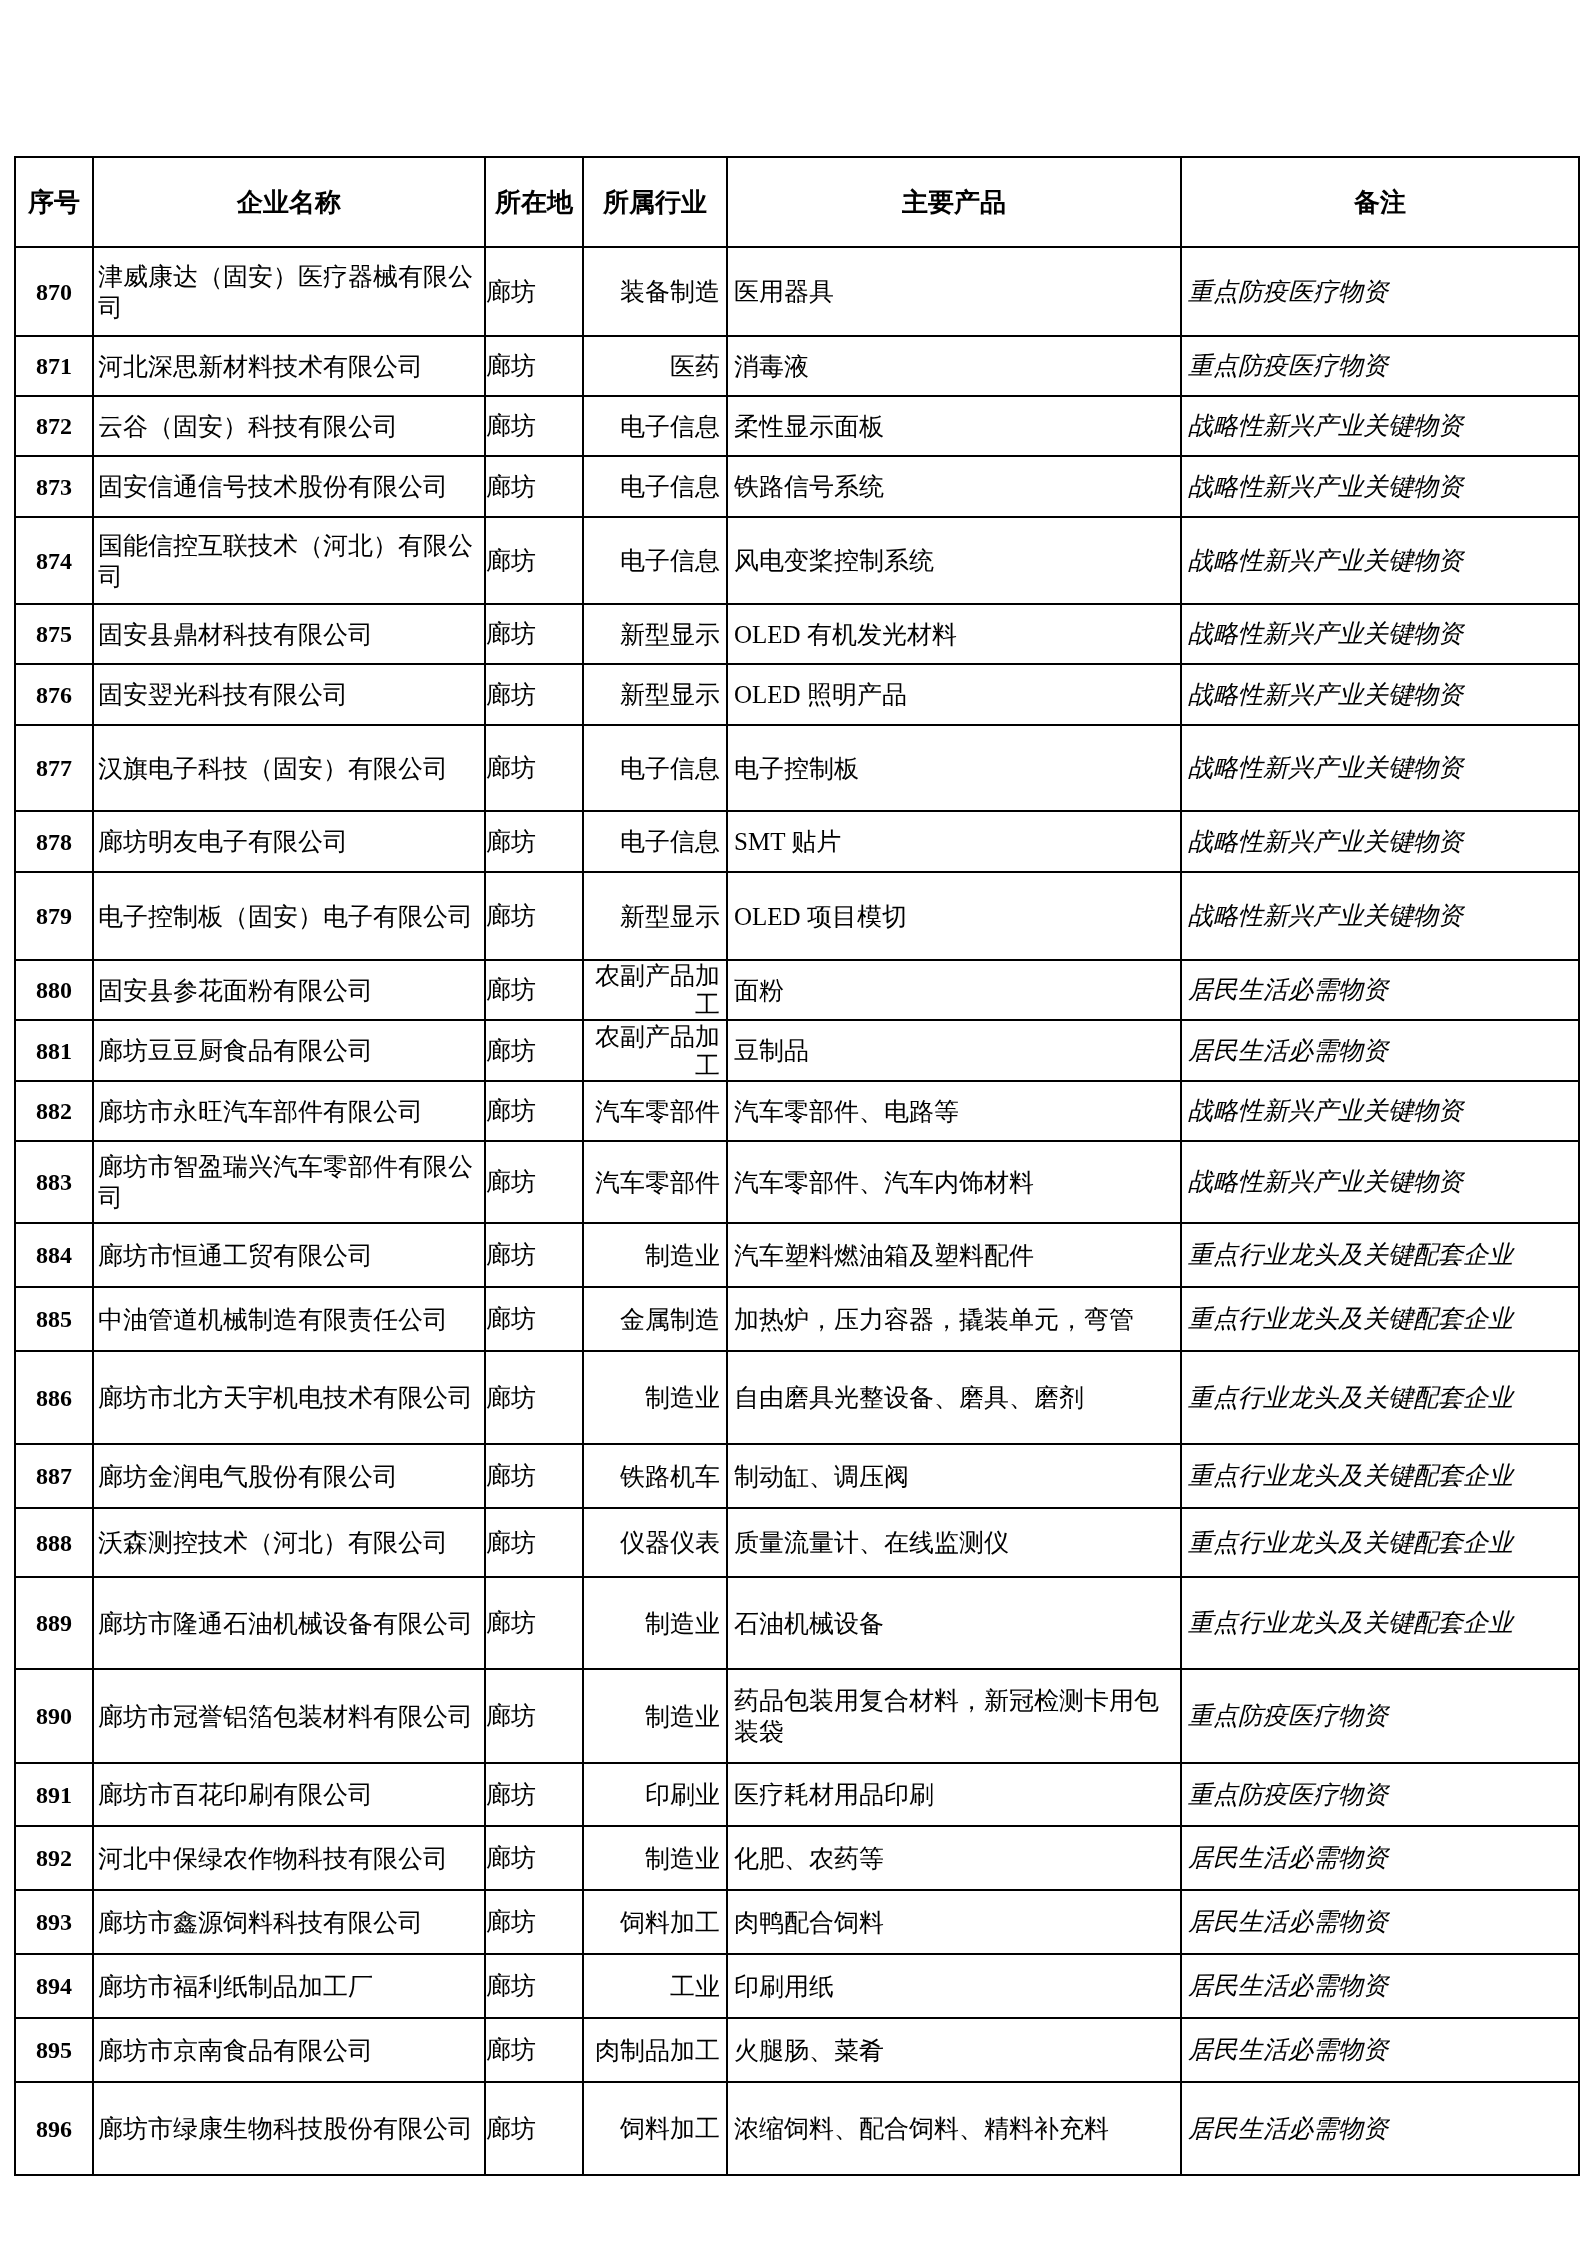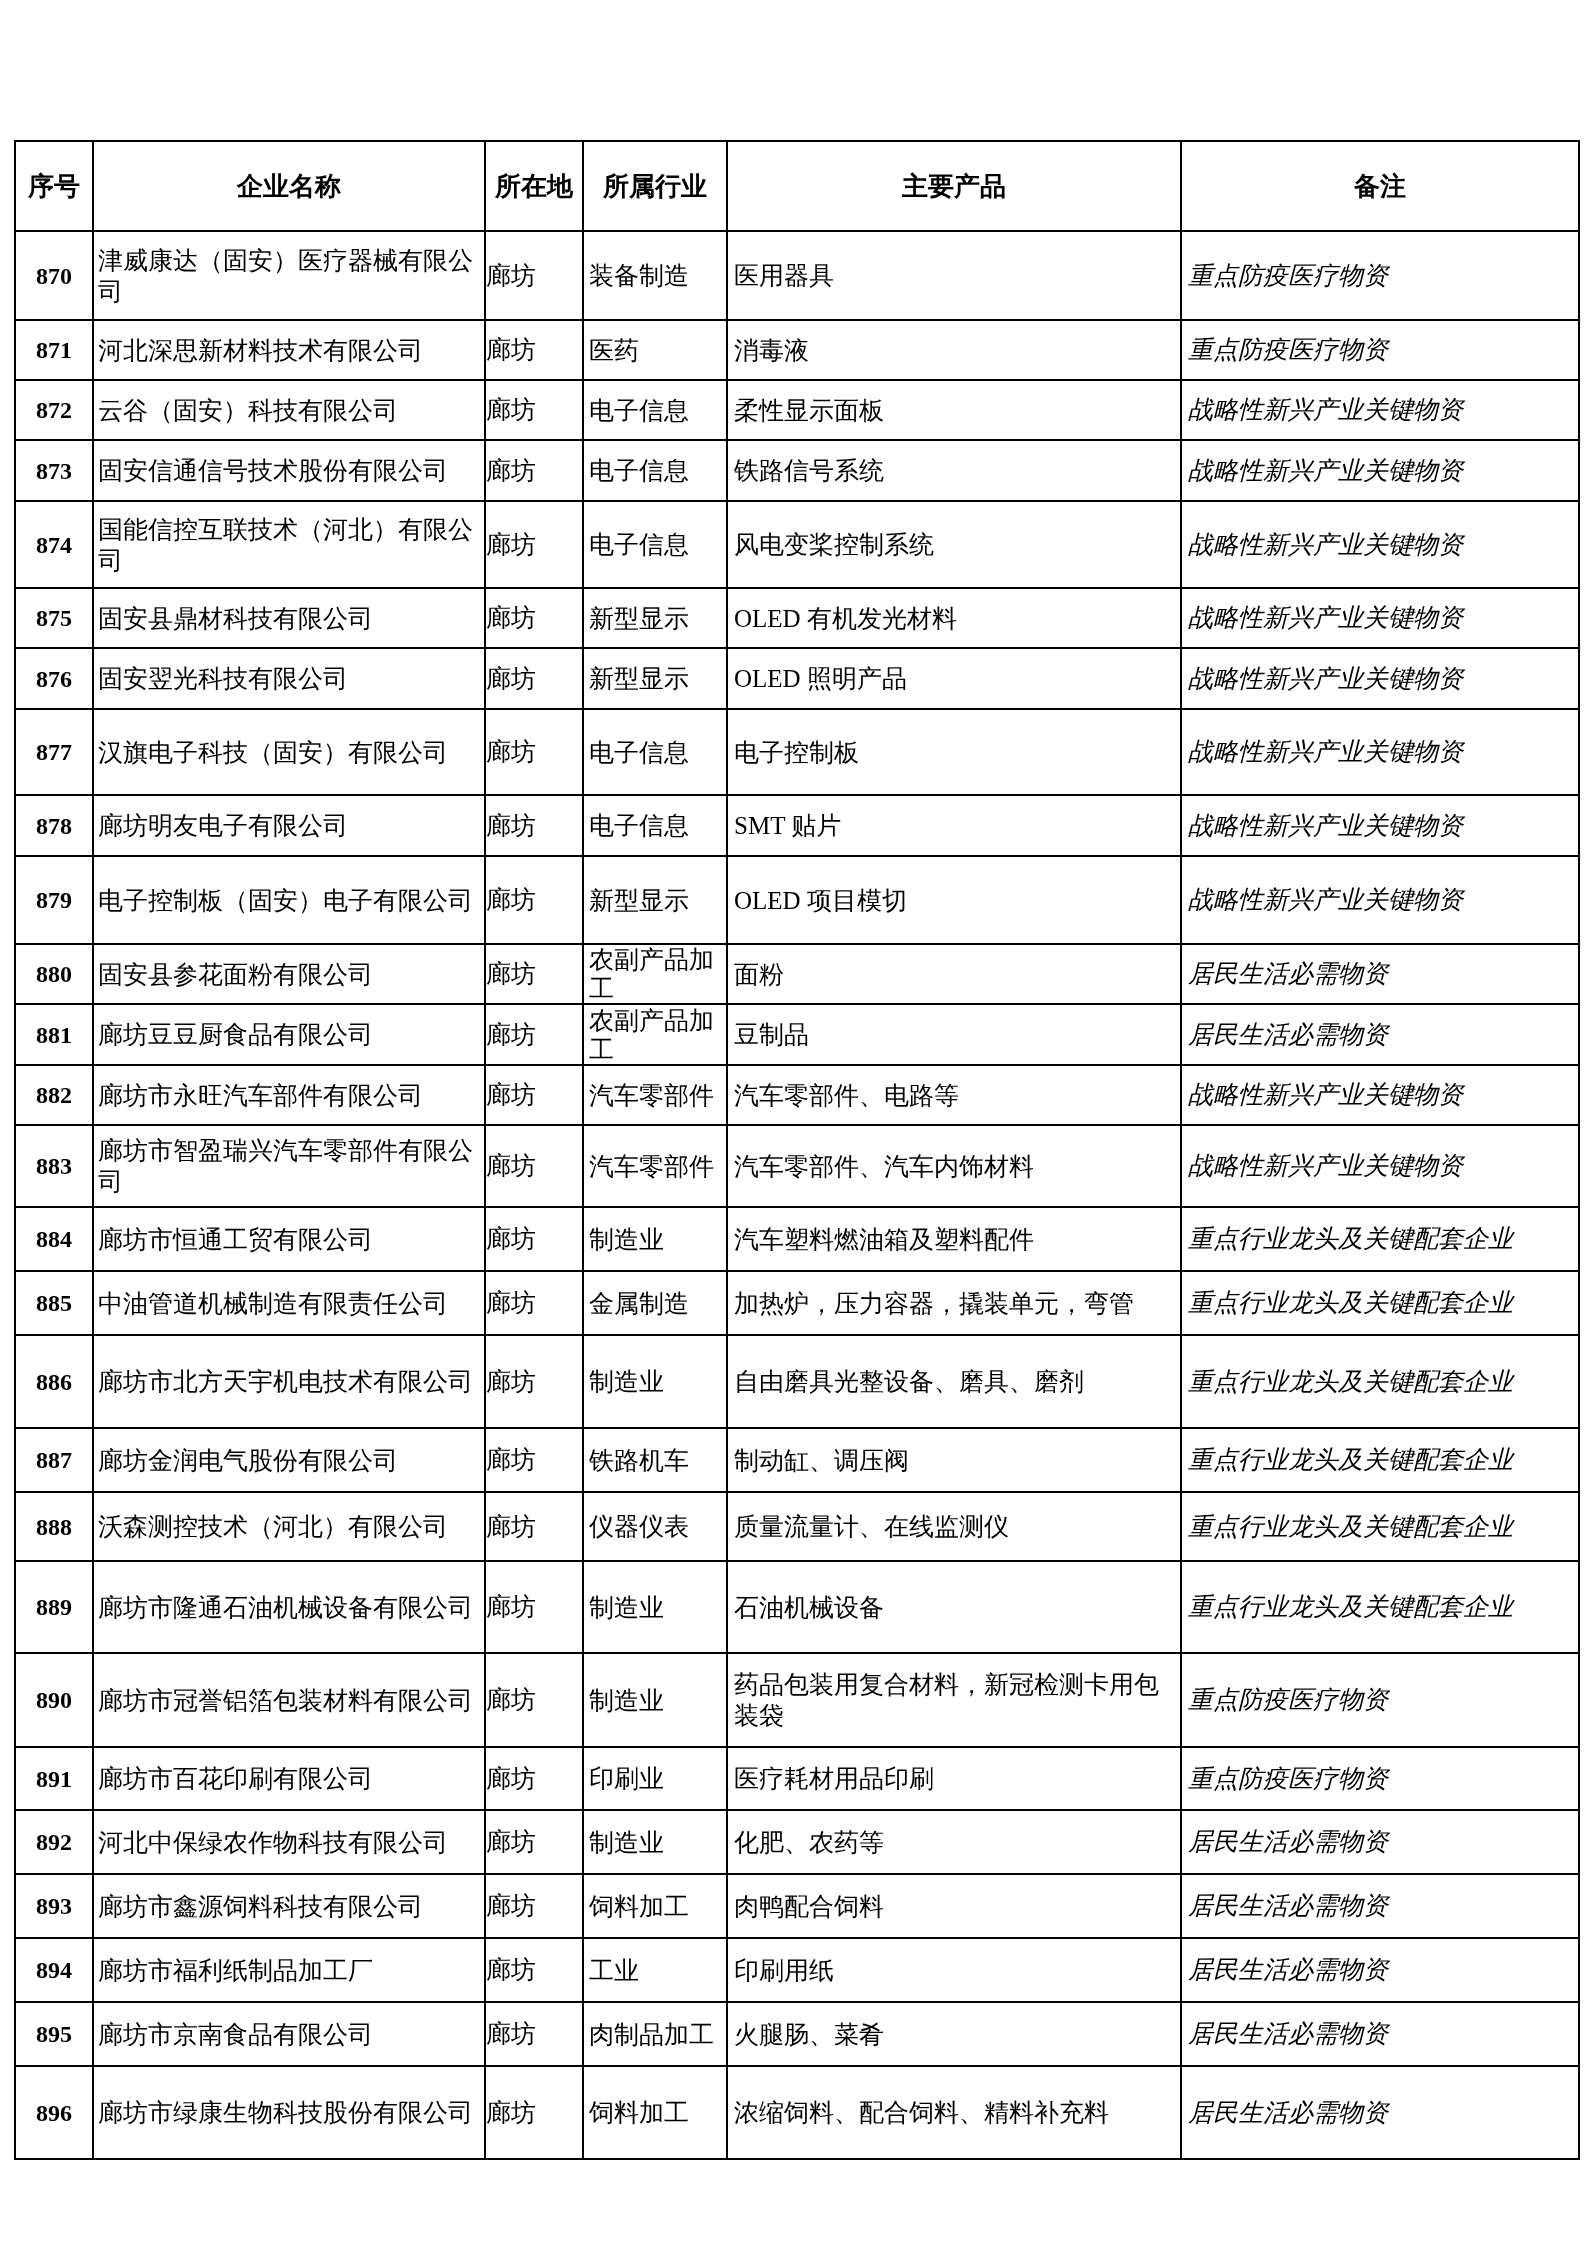--- a/index.html
+++ b/index.html
@@ -10,21 +10,21 @@
   .page {
     position: relative;
     width: 1587px;
     height: 2245px;
     background: #ffffff;
     overflow: hidden;
   }
   table.enterprise {
     position: absolute;
     left: 14px;
-    top: 140px;
+    top: 156px;
     width: 1564px;
     border-collapse: collapse;
     table-layout: fixed;
   }
   table.enterprise th,
   table.enterprise td {
     border: 2px solid #000000;
     overflow: hidden;
     word-break: break-all;
     vertical-align: middle;
@@ -54,21 +54,21 @@
     font-family: Liberation Serif, serif;
   }
   td.col-name {
     text-align: left;
     padding: 0 8px 0 4px;
     line-height: 31px;
   }
   td.col-location {
   }
   td.col-industry {
-    text-align: left;
+    text-align: right;
     padding: 0 6px 0 5px;
     line-height: 29px;
   }
   td.col-products {
     text-align: left;
     padding: 0 4px 0 6px;
     line-height: 31px;
   }
   td.col-note {
     text-align: left;

